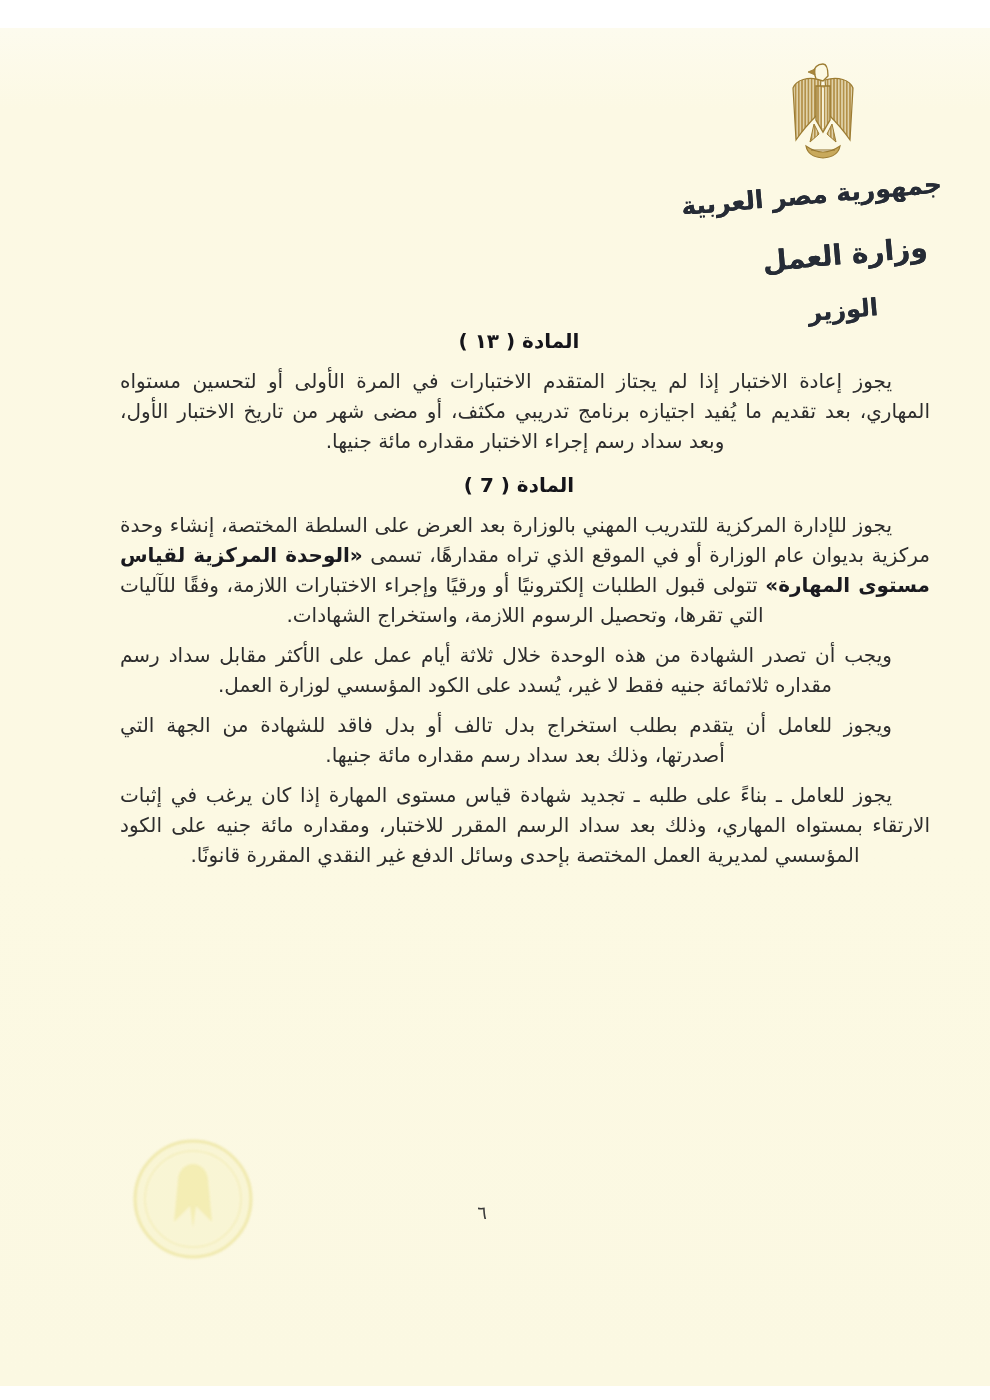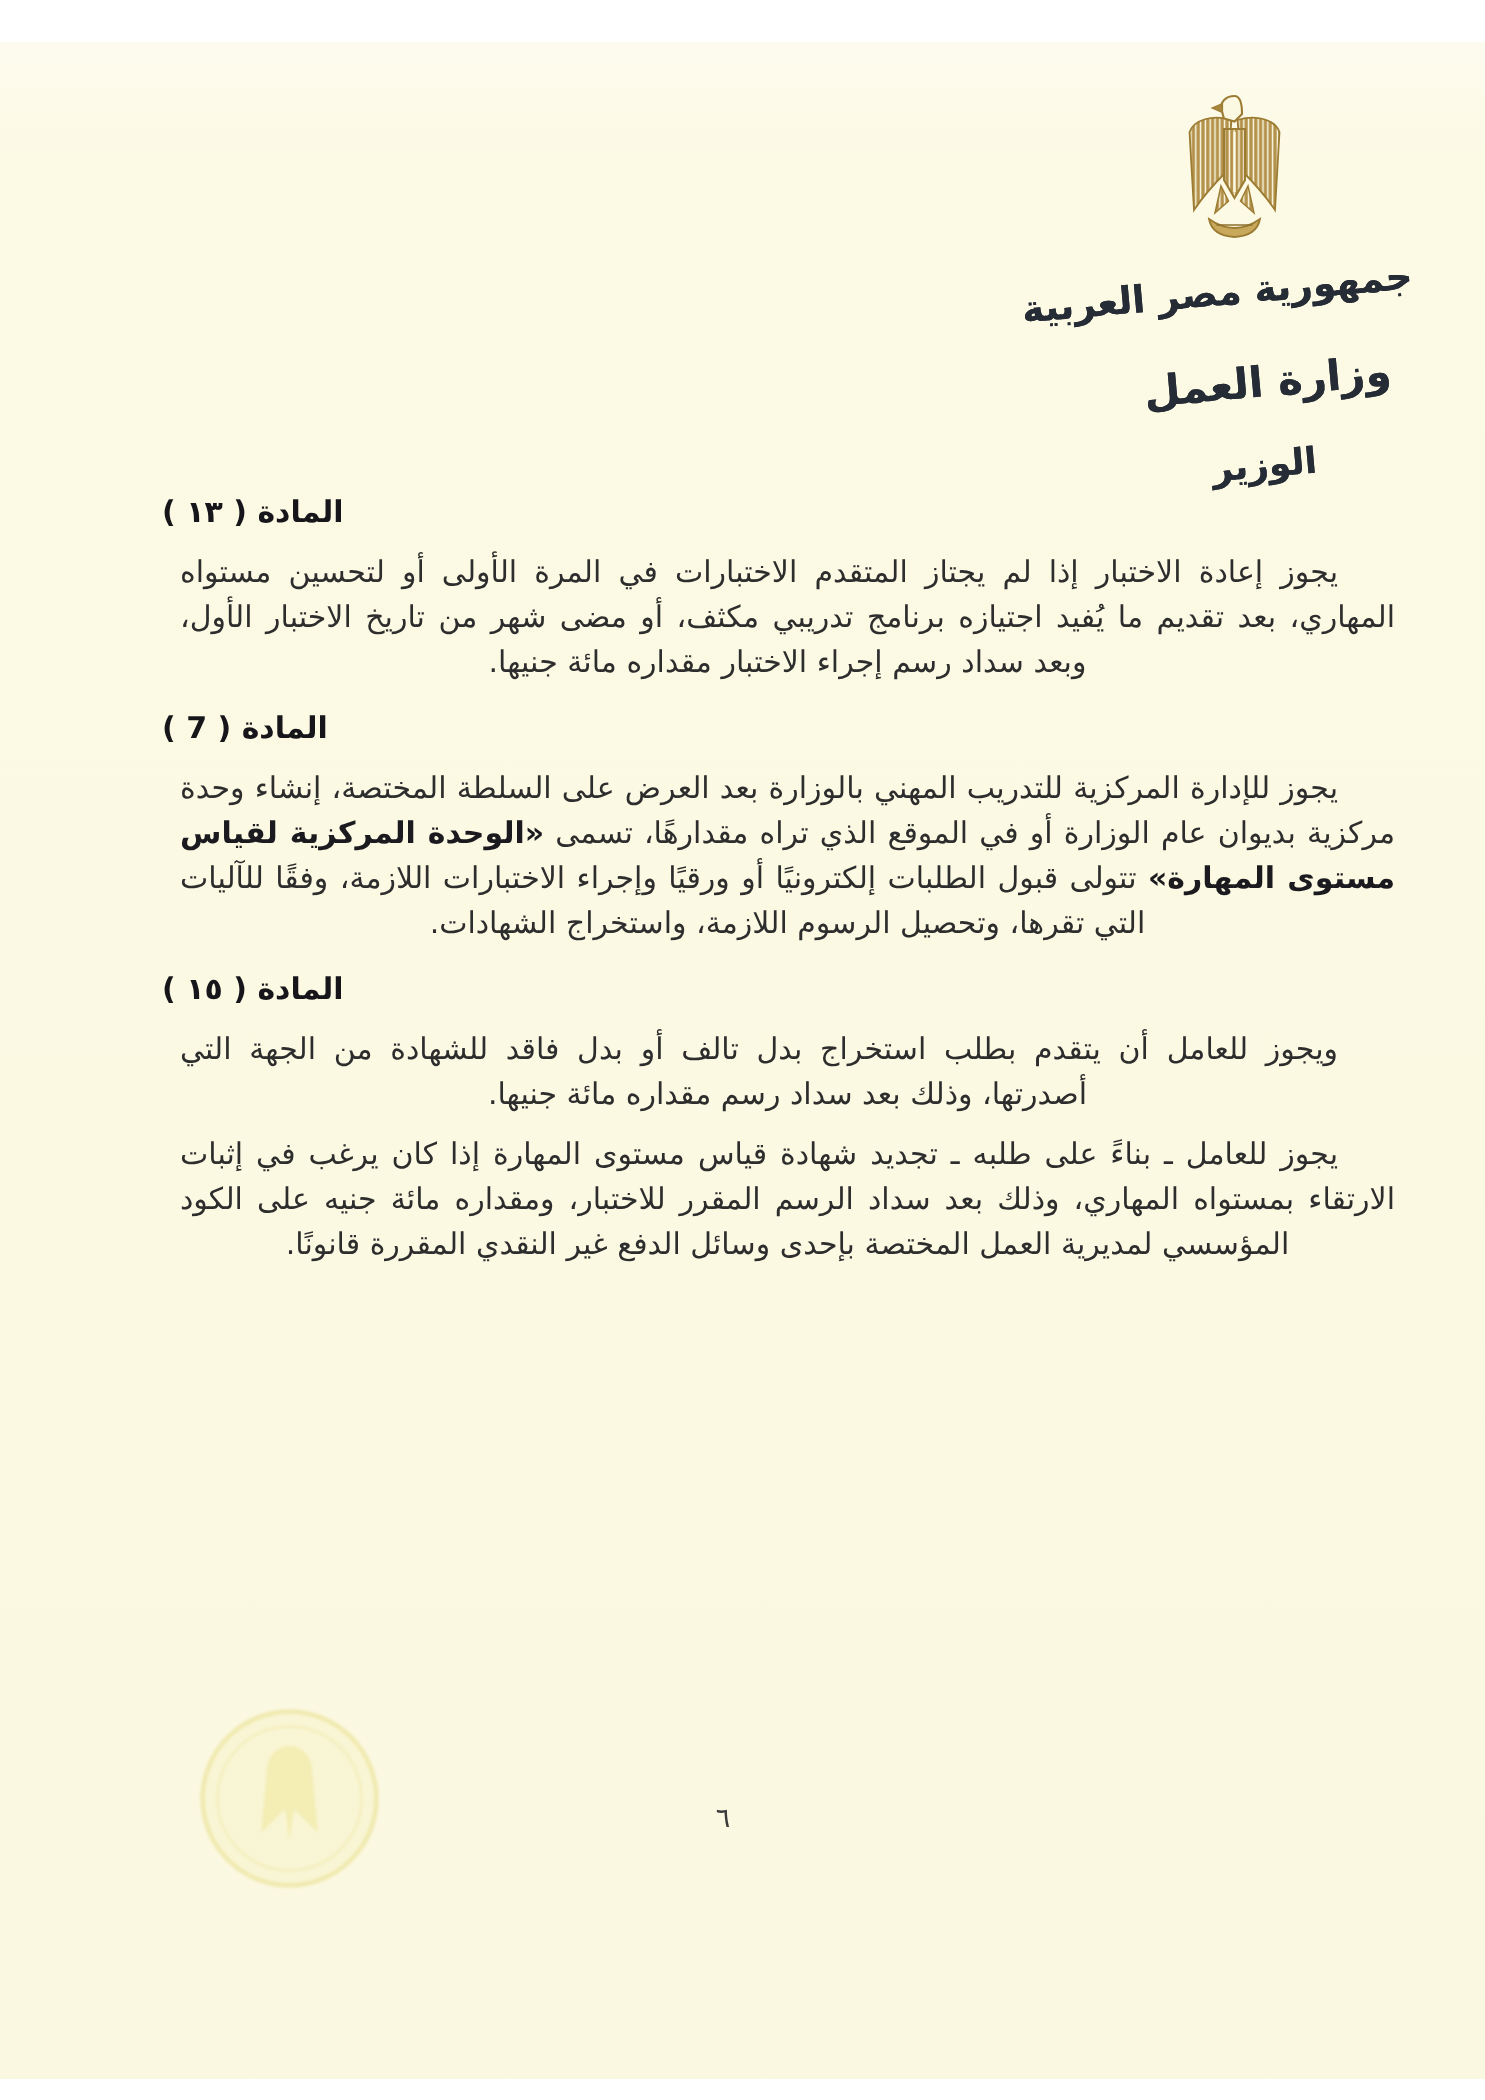--- a/index.html
+++ b/index.html
@@ -21,21 +21,21 @@
   }
   .callig.l1{left:742px;top:178px;width:200px;font-size:25px;}
   .callig.l2{left:760px;top:238px;width:170px;font-size:28px;}
   .callig.l3{left:778px;top:296px;width:130px;font-size:24px;}
   
   .doc{
     position:absolute;left:108px;top:312px;width:822px;direction:rtl;
     color:#2d2d2d;font-size:20px;line-height:30px;letter-spacing:-0.2px;
   }
   .art-title{
-    text-align:left;font-weight:bold;color:#15151a;font-size:20px;
+    text-align:center;font-weight:bold;color:#15151a;font-size:20px;
     margin:14px 0 10px 0;
   }
   .art-par{
     margin:0 0 10px 12px;text-align:justify;text-align-last:center;
     text-indent:38px;
   }
   .art-par .b{font-weight:bold;color:#1a1a1f;}
   
   .stamp{
     position:absolute;left:130px;top:1136px;width:126px;height:126px;
@@ -79,21 +79,21 @@
 
 <div class="callig l1">جمهورية مصر العربية</div>
 <div class="callig l2">وزارة العمل</div>
 <div class="callig l3">الوزير</div>
 
 <div class="doc" id="doc">
     <div class="art-title">المادة ( ١٣ )</div>
     <p class="art-par"><span>يجوز إعادة الاختبار إذا لم يجتاز المتقدم الاختبارات في المرة الأولى أو لتحسين مستواه المهاري، بعد تقديم ما يُفيد اجتيازه برنامج تدريبي مكثف، أو مضى شهر من تاريخ الاختبار الأول، وبعد سداد رسم إجراء الاختبار مقداره مائة جنيها.</span></p>
     <div class="art-title">المادة ( 7 )</div>
     <p class="art-par"><span>يجوز للإدارة المركزية للتدريب المهني بالوزارة بعد العرض على السلطة المختصة، إنشاء وحدة مركزية بديوان عام الوزارة أو في الموقع الذي تراه مقدارهًا، تسمى </span><span class="b">«الوحدة المركزية لقياس مستوى المهارة»</span><span> تتولى قبول الطلبات إلكترونيًا أو ورقيًا وإجراء الاختبارات اللازمة، وفقًا للآليات التي تقرها، وتحصيل الرسوم اللازمة، واستخراج الشهادات.</span></p>
-    <div class="art-title">المادة ( ١٥ )</div>
+    <p class="art-par"><span>ويجب أن تصدر الشهادة من هذه الوحدة خلال ثلاثة أيام عمل على الأكثر مقابل سداد رسم مقداره ثلاثمائة جنيه فقط لا غير، يُسدد على الكود المؤسسي لوزارة العمل.</span></p>
     <p class="art-par"><span>ويجوز للعامل أن يتقدم بطلب استخراج بدل تالف أو بدل فاقد للشهادة من الجهة التي أصدرتها، وذلك بعد سداد رسم مقداره مائة جنيها.</span></p>
     <p class="art-par"><span>يجوز للعامل ـ بناءً على طلبه ـ تجديد شهادة قياس مستوى المهارة إذا كان يرغب في إثبات الارتقاء بمستواه المهاري، وذلك بعد سداد الرسم المقرر للاختبار، ومقداره مائة جنيه على الكود المؤسسي لمديرية العمل المختصة بإحدى وسائل الدفع غير النقدي المقررة قانونًا.</span></p>
   </div>
 
 <div class="stamp">
   <svg width="126" height="126" viewBox="0 0 126 126" xmlns="http://www.w3.org/2000/svg">
     <circle cx="63" cy="63" r="58" fill="rgba(244,238,180,0.35)" stroke="rgba(228,217,120,0.55)" stroke-width="3"></circle>
     <circle cx="63" cy="63" r="48" fill="none" stroke="rgba(230,220,130,0.4)" stroke-width="1.5"></circle>
     <path d="M63 28 C54 28 48 36 48 44 L44 86 L60 70 L63 92 L66 70 L82 86 L78 44 C78 36 72 28 63 28 Z" fill="rgba(236,227,140,0.55)"></path>
   </svg>

